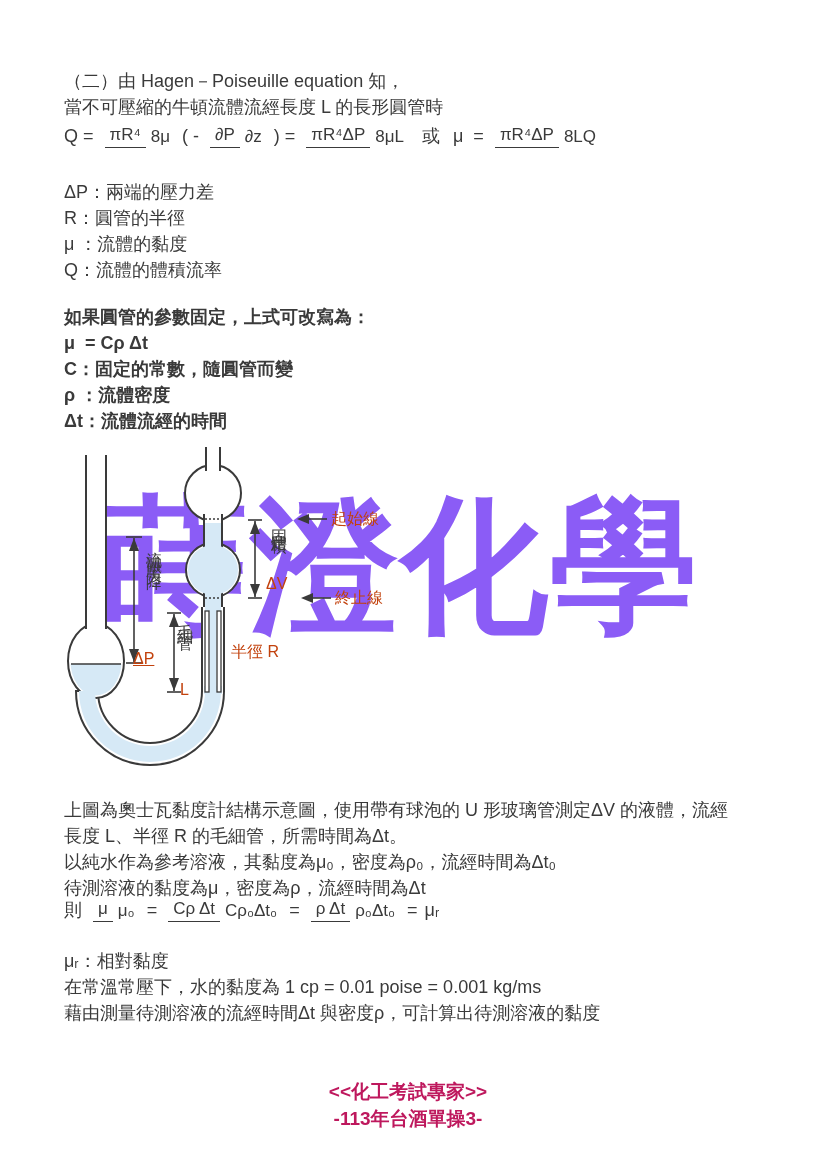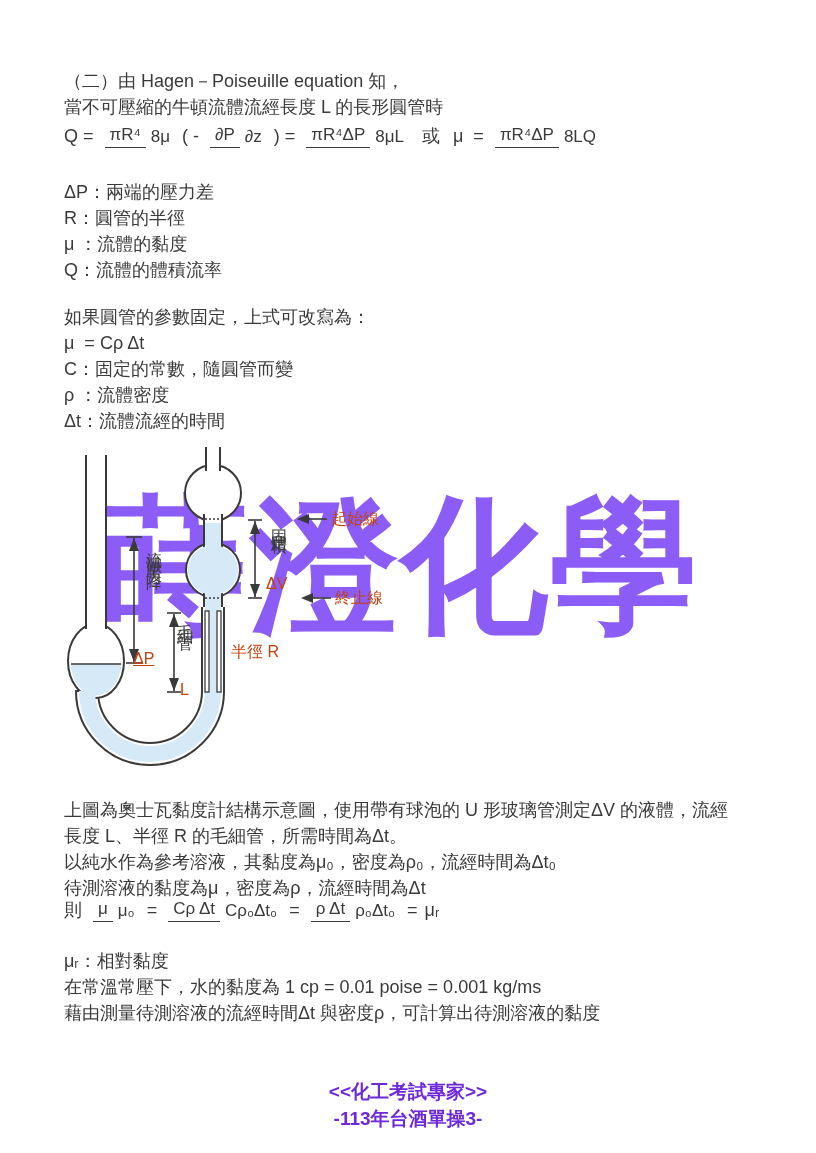--- a/index.html
+++ b/index.html
@@ -16,21 +16,21 @@
         font-size:17px;line-height:1.25;margin:0 4px;}
   .frac .num{padding:0 5px 1px 5px;border-bottom:1.6px solid #3a3a3a;}
   .frac .den{padding:1px 5px 0 5px;}
   .diagram{position:absolute;left:60px;top:440px;width:400px;height:352px;z-index:1;}
   .diagram svg{position:absolute;left:0;top:0;}
   .vlabel{position:absolute;writing-mode:vertical-rl;text-orientation:upright;
           font-size:16px;letter-spacing:6px;line-height:1;color:#3a3a3a;}
   .vlabel.tight{letter-spacing:3px;}
   .hlabel{position:absolute;font-size:16px;line-height:1;color:#c2410c;white-space:pre;}
   .footer{position:absolute;left:0;top:1078px;width:816px;text-align:center;z-index:2;
-          font-weight:700;font-size:19px;line-height:27px;color:#6d28d9;}
+          font-weight:700;font-size:19px;line-height:27px;color:#be185d;}
 </style>
 </head>
 <body>
 
 <div class="page">
 
   <div class="watermark">蒔澄化學</div>
 
   <div class="layer abs" style="left:64px;top:68px;">
     <div class="tline">（二）由 Hagen－Poiseuille equation 知，</div>
@@ -61,21 +61,21 @@
     </span>
   </div>
 
   <div class="layer abs" style="left:64px;top:179px;">
     <div class="tline">ΔP：兩端的壓力差</div>
     <div class="tline">R：圓管的半徑</div>
     <div class="tline">μ ：流體的黏度</div>
     <div class="tline">Q：流體的體積流率</div>
   </div>
 
-  <div class="layer abs" style="left:64px;top:304px;">
+  <div class="layer abs" style="left:64px;top:304px;font-weight:bold;">
     <div class="tline">如果圓管的參數固定，上式可改寫為：</div>
     <div class="tline">μ  = Cρ Δt</div>
     <div class="tline">C：固定的常數，隨圓管而變</div>
     <div class="tline">ρ ：流體密度</div>
     <div class="tline">Δt：流體流經的時間</div>
   </div>
 
   <div class="diagram">
     <svg width="370" height="345" viewBox="0 0 370 345">
       <defs>

